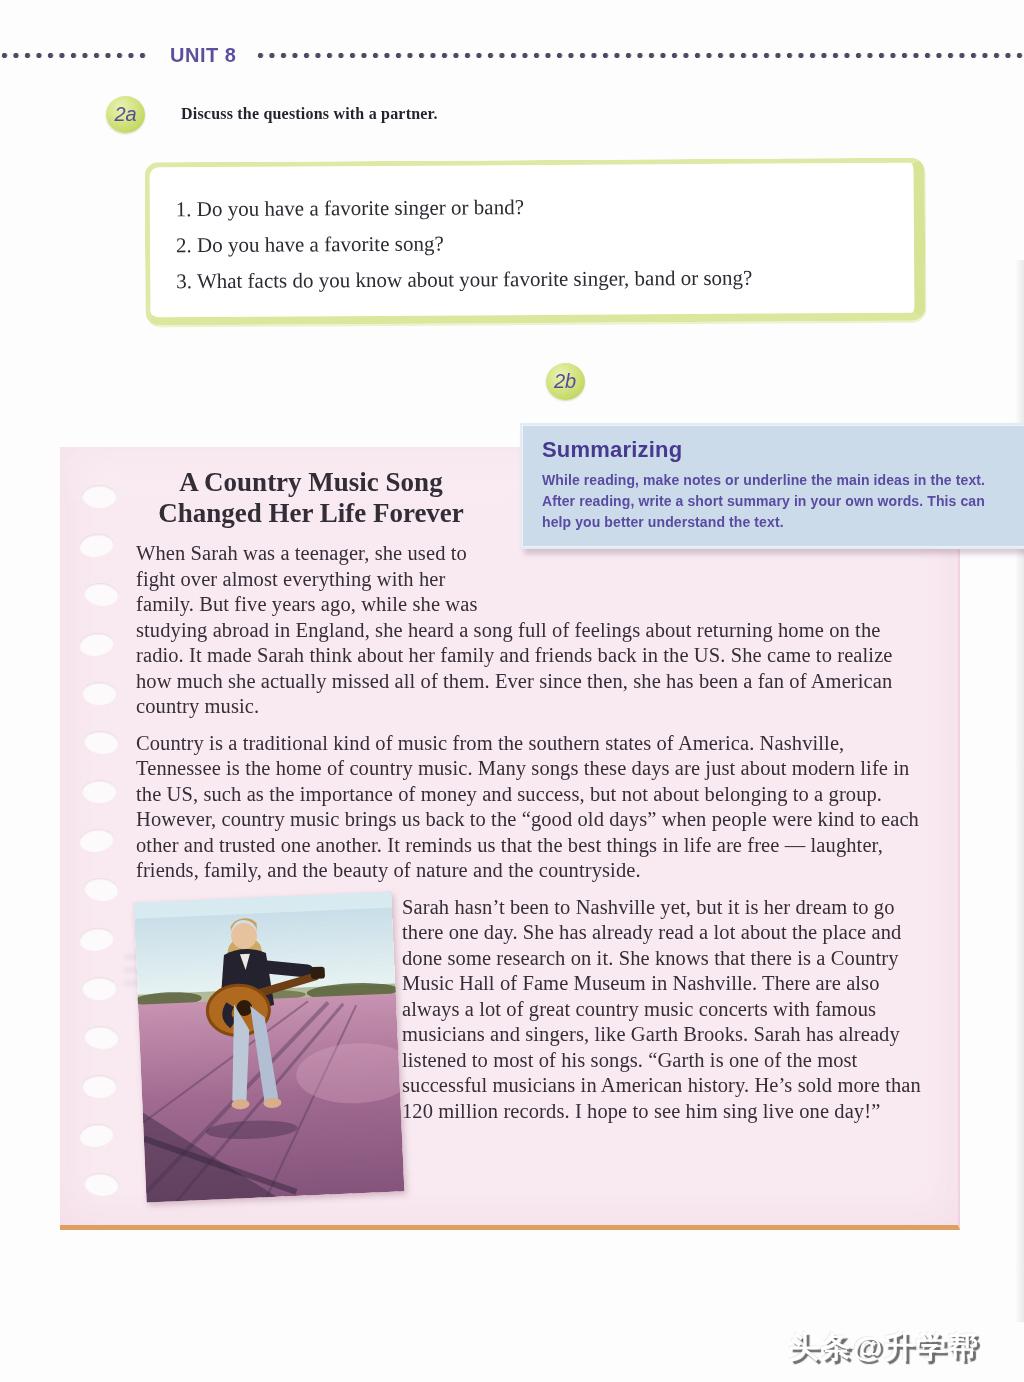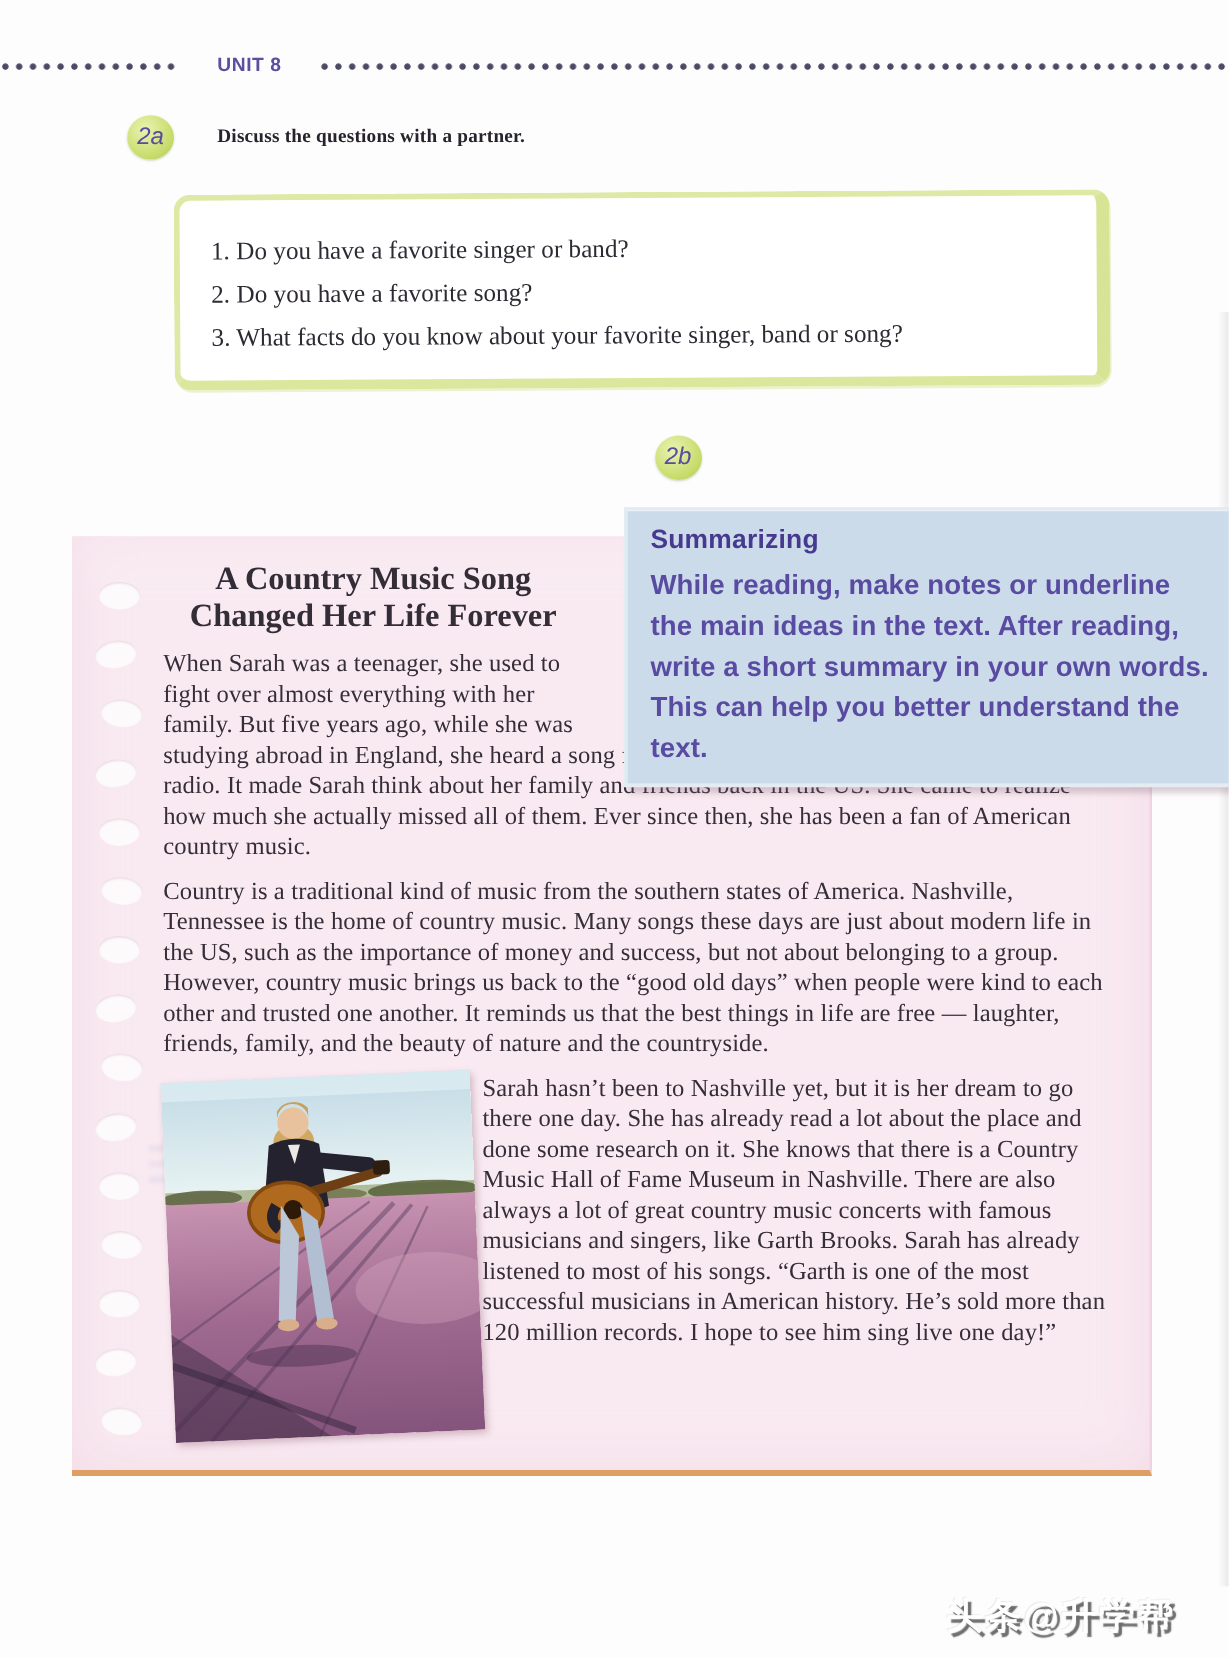--- a/index.html
+++ b/index.html
@@ -23,22 +23,22 @@
   }
   .dots{
     height:9px;
     background-image:radial-gradient(circle at 4.5px 4.5px,#4a4a64 2.3px,rgba(0,0,0,0) 3px);
     background-size:11.5px 9px;background-repeat:repeat-x;
   }
   .dots.left{width:150px;}
   .dots.right{flex:1;}
   .unit-label{
     font-family:"Liberation Sans",sans-serif;
-    font-weight:bold;font-size:16px;letter-spacing:.5px;
-    color:#5b4f9e;margin:0 31px;white-space:nowrap;
+    font-weight:bold;font-size:20px;letter-spacing:.5px;
+    color:#5b4f9e;margin:0 20px;white-space:nowrap;
   }
 
   
   .task-row{
     display:flex;align-items:center;gap:36px;
     margin-left:66px;margin-top:30px;height:40px;
   }
   .task-row.second{margin-top:40px;flex-direction:column;}
   .badge{
     width:39px;height:37px;border-radius:50%;
@@ -108,22 +108,22 @@
     box-shadow:4px 5px 5px rgba(130,95,115,.3), inset 0 0 0 1px rgba(255,255,255,.6);
     padding:12px 18px 14px 20px;
     z-index:3;
     font-family:"Liberation Sans",sans-serif;
   }
   .sumbox h3{
     margin:0 0 7px 0;font-size:22px;font-weight:bold;color:#46398f;
     letter-spacing:.2px;
   }
   .sumbox p{
-    margin:0;font-size:23px;font-weight:bold;color:#5a4ba2;
-    line-height:34px;letter-spacing:.1px;
+    margin:0;font-size:14px;font-weight:bold;color:#5a4ba2;
+    line-height:21px;letter-spacing:.1px;
   }
 
   
   .passage-title{
     margin:6px 0 12px 0;
     text-align:center;
     font-weight:bold;font-size:27px;line-height:31px;color:#332d37;
   }
   .passage-title span{display:block;}
   .para{

